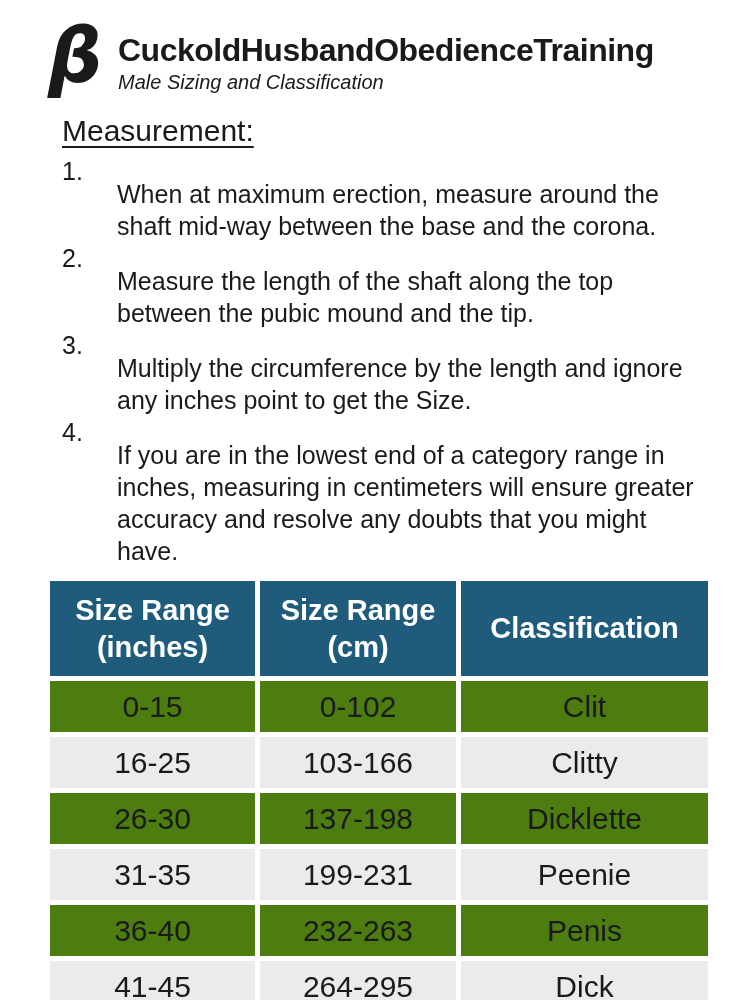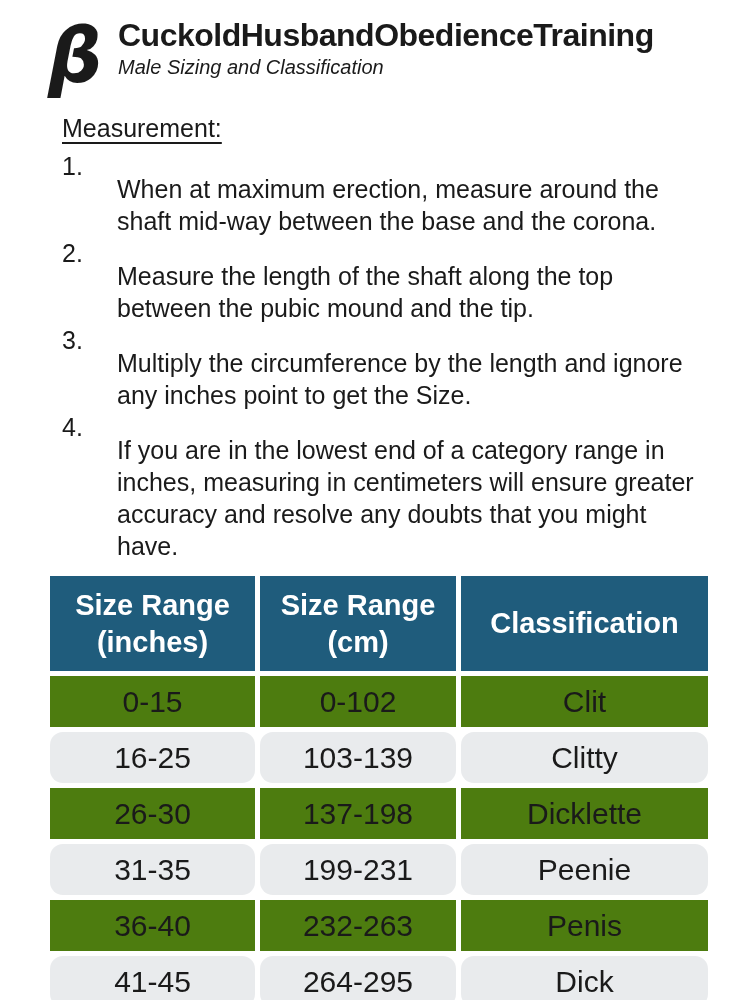--- a/index.html
+++ b/index.html
@@ -8,27 +8,27 @@
     width: 741px; height: 1000px; overflow: hidden;
     background: #ffffff; color: #1a1a1a;
     font-family: "Liberation Sans", sans-serif;
   }
   .brand { display: flex; align-items: flex-start; padding: 10px 20px 0 48px; height: 104px; }
   .beta {
     font-family: "DejaVu Sans", sans-serif;
     font-size: 76px; font-weight: bold; font-style: italic;
     line-height: 1; margin-top: 8px; width: 66px; flex-shrink: 0;
   }
-  .titles { margin-left: 4px; }
+  .titles { margin-left: 4px; margin-top: 15px; }
   .title { font-size: 32px; font-weight: 700; letter-spacing: -0.5px; margin: 8px 0 0; line-height: 1.1; }
   .subtitle { font-size: 20px; font-weight: 400; font-style: italic; margin: 3px 0 0; line-height: 1.1; }
 
   .measurement { margin: 10px 0 0 62px; width: 648px; }
   .m-heading {
-    font-size: 25px; font-weight: 400; margin: 0 0 7px;
+    font-size: 30px; font-weight: 400; margin: 0 0 7px;
     text-decoration: underline; text-underline-offset: 5px; text-decoration-thickness: 2px;
   }
   .step { display: flex; font-size: 25px; line-height: 32px; }
   .step-num { width: 55px; flex-shrink: 0; }
   .step-text { width: 592px; margin-top: 23px; }
 
   .size-table {
     display: grid; margin: 14px 0 0 50px; width: 576px;
     grid-template-columns: 205px 196px 247px;
     grid-template-rows: 95px repeat(7, 51px);
@@ -37,21 +37,21 @@
   .row { display: contents; }
   .cell {
     display: flex; align-items: center; justify-content: center;
     text-align: center; font-size: 30px;
   }
   .hdr {
     background: #1F5C7C; color: #ffffff; font-weight: 700;
     font-size: 29px; line-height: 1.25; white-space: pre-line;
   }
   .odd  { background: #4d7c0f; }
-  .even { background: #E9EBED; border-radius: 13px; }
+  .even { background: #E9EBED; }
 </style>
 </head>
 <body>
 
 <div class="page">
 
   <header class="brand">
     <div class="beta">β</div>
     <div class="titles">
       <h1 class="title">CuckoldHusbandObedienceTraining</h1>
@@ -89,21 +89,21 @@
       <div class="cell hdr">Classification</div>
     </div>
 
     <div class="row">
       <div class="cell odd">0-15</div>
       <div class="cell odd">0-102</div>
       <div class="cell odd">Clit</div>
     </div>
     <div class="row">
       <div class="cell even">16-25</div>
-      <div class="cell even">103-139</div>
+      <div class="cell even">103-166</div>
       <div class="cell even">Clitty</div>
     </div>
     <div class="row">
       <div class="cell odd">26-30</div>
       <div class="cell odd">137-198</div>
       <div class="cell odd">Dicklette</div>
     </div>
     <div class="row">
       <div class="cell even">31-35</div>
       <div class="cell even">199-231</div>

